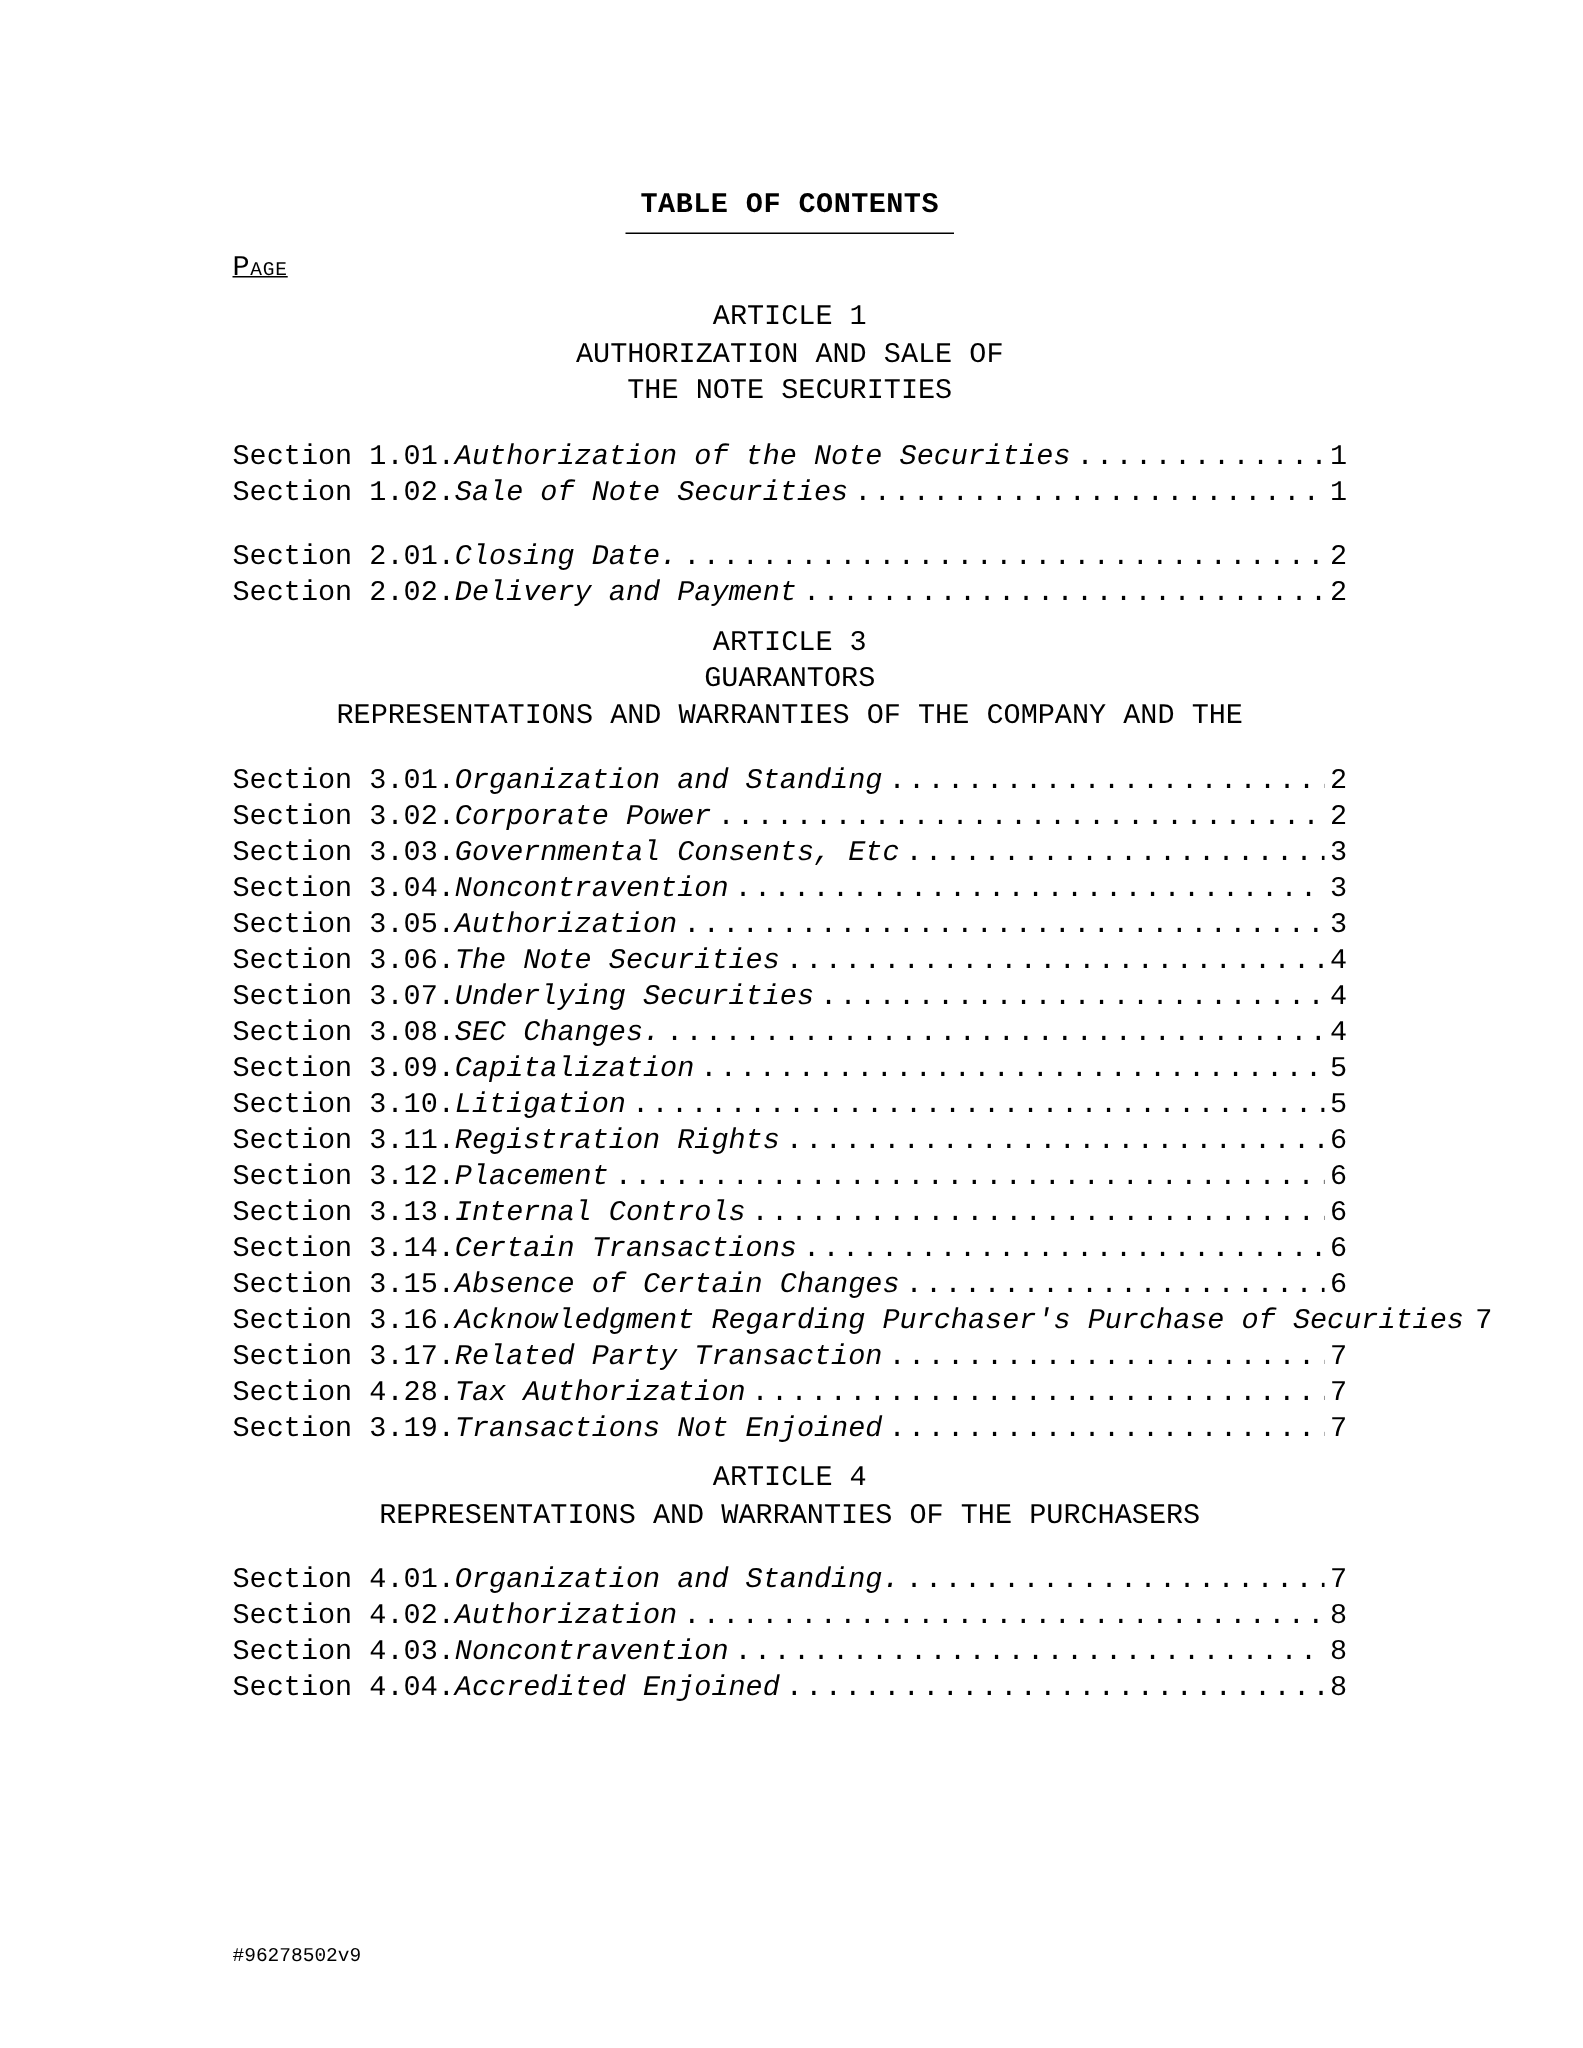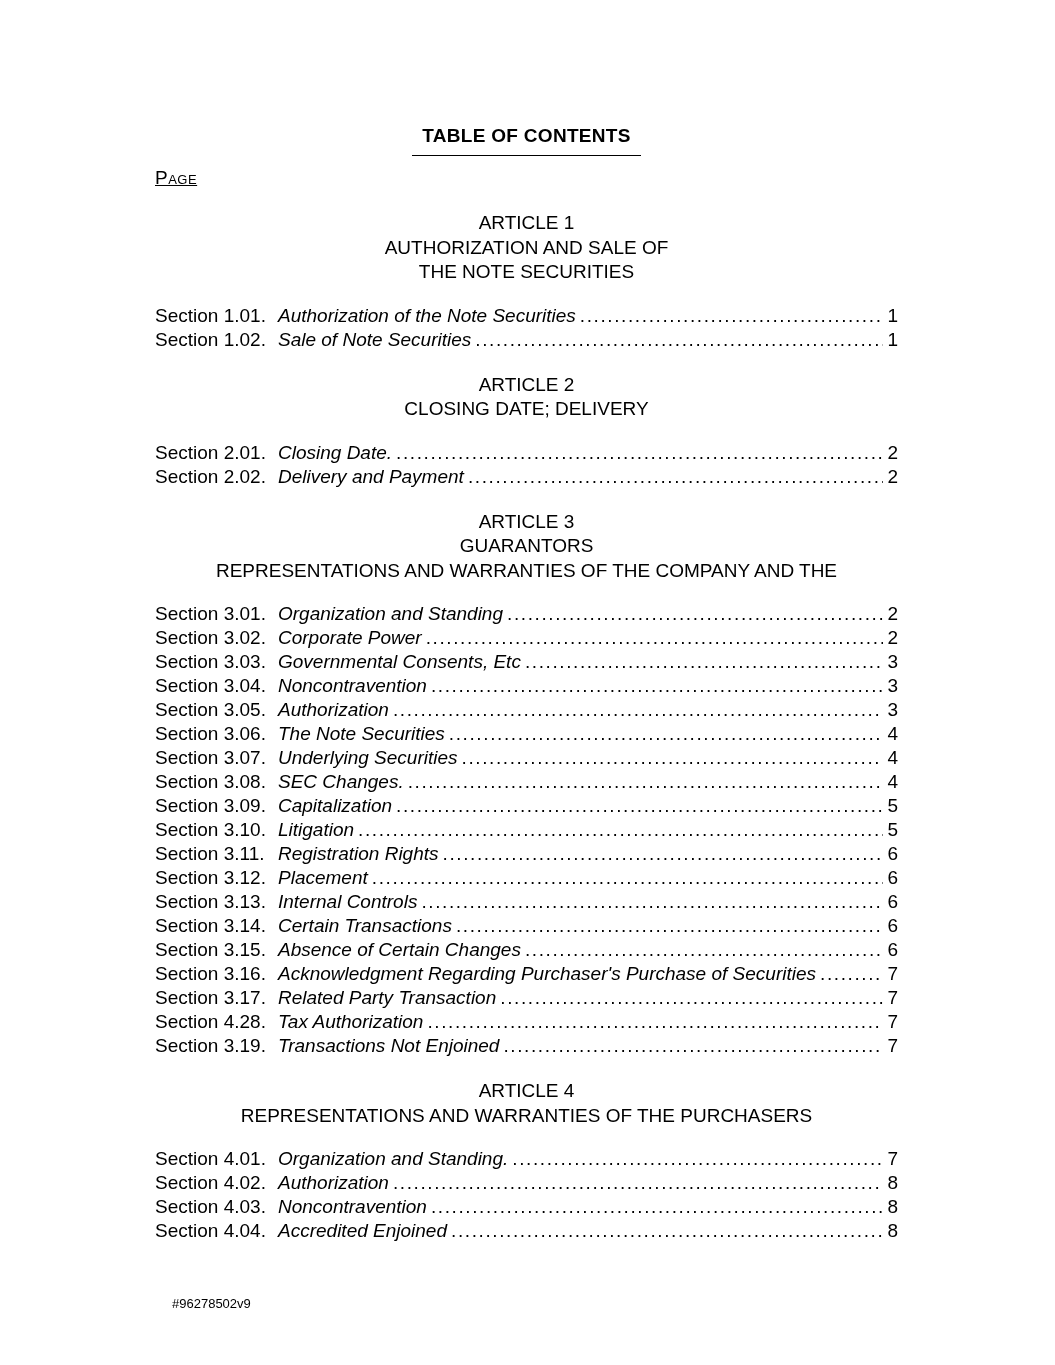--- a/index.html
+++ b/index.html
@@ -2,21 +2,21 @@
 <html><head>
 <meta charset="utf-8">
 <style>
   * { margin: 0; padding: 0; box-sizing: border-box; }
   html, body { background: #ffffff; }
   .page {
     width: 1055px;
     height: 1365px;
     background: #ffffff;
     position: relative;
-    font-family: Liberation Sans, sans-serif;
+    font-family: Liberation Mono, monospace;
     font-size: 19px;
     color: #000000;
     overflow: hidden;
     border-radius: 13px;
   }
   .content {
     padding: 124px 157px 0 155px;
   }
   .doc-title {
     text-align: center;
@@ -34,21 +34,21 @@
     margin-top: 10px;
     line-height: 24px;
     font-variant: small-caps;
     letter-spacing: 0.5px;
   }
   .page-label span {
     text-decoration: underline;
   }
   .article-heading {
     text-align: center;
-    margin-top: 21px;
+    margin-top: 9px;
     line-height: 24.5px;
   }
   .article-heading .heading-line {
     line-height: 24.5px;
   }
   .entries {
     margin-top: 19px;
   }
   .toc-entry {
     display: flex;
@@ -73,21 +73,21 @@
     content: "..........................................................................................................................................................................";
     letter-spacing: 1.6px;
   }
   .entry-page {
     flex: 0 0 auto;
     min-width: 12px;
     text-align: right;
   }
   .doc-footer {
     position: absolute;
-    left: 172px;
+    left: 155px;
     bottom: 54px;
     font-size: 13px;
     line-height: 15px;
   }
 </style>
 </head>
 <body>
 
 <div class="page">
   <div class="content">
@@ -116,24 +116,20 @@
             </div>
             <div class="toc-entry">
               <span class="entry-label">Section 1.02.</span>
               <span class="entry-title">Sale of Note Securities</span>
               <span class="leader"></span>
               <span class="entry-page">1</span>
             </div>
           </div>
         </div>
         <div>
-          <div class="article-heading">
-            <div class="heading-line">ARTICLE 2</div>
-            <div class="heading-line">CLOSING DATE; DELIVERY</div>
-          </div>
           <div class="entries">
             <div class="toc-entry">
               <span class="entry-label">Section 2.01.</span>
               <span class="entry-title">Closing Date.</span>
               <span class="leader"></span>
               <span class="entry-page">2</span>
             </div>
             <div class="toc-entry">
               <span class="entry-label">Section 2.02.</span>
               <span class="entry-title">Delivery and Payment</span>

